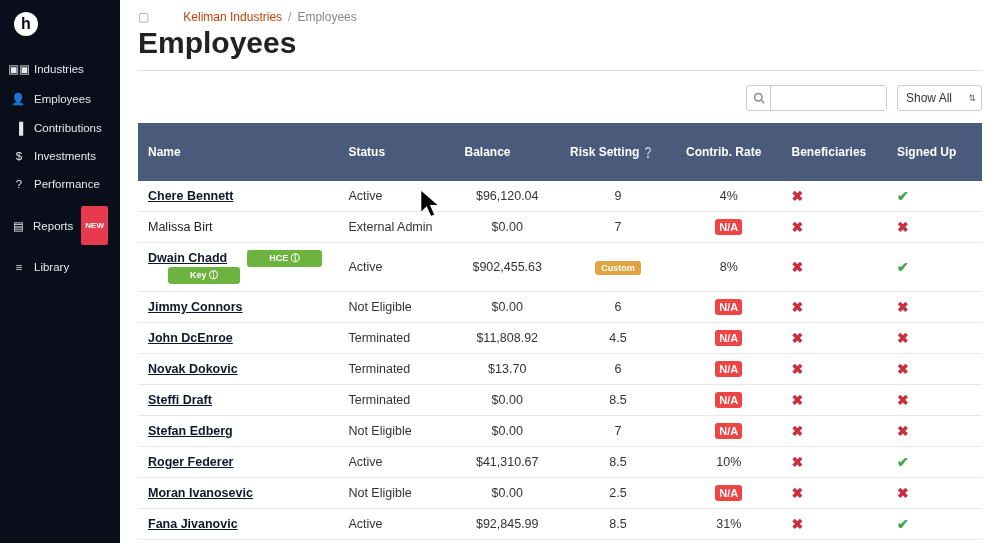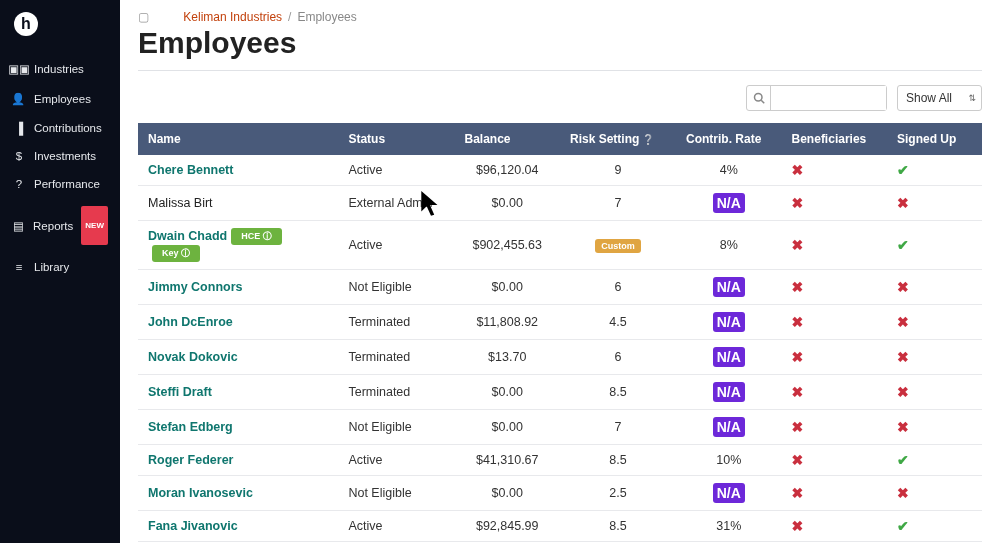--- a/index.html
+++ b/index.html
@@ -19,31 +19,31 @@
 .title { font-size: 30px; font-weight: 700; color: #222; padding: 0 18px 10px; }
 .divider { border-bottom: 1px solid #e0e2e6; margin: 0 18px 14px; }
 .controls { display: flex; justify-content: flex-end; gap: 10px; padding: 0 18px 12px; align-items: flex-end; }
 .searchbox { display: flex; align-items: center; border: 1px solid #ccc; border-radius: 3px; height: 26px; }
 .searchbox .sico { width: 24px; display: flex; align-items: center; justify-content: center; color: #888; border-right: 1px solid #ccc; height: 100%; font-size: 12px; }
 .searchbox input { border: none; outline: none; height: 24px; width: 115px; padding: 0 6px; font-size: 12px; }
 .filter { border: 1px solid #ccc; border-radius: 3px; height: 26px; padding: 0 18px 0 8px; font-size: 12px; background: #fff; position: relative; display: flex; align-items: center; min-width: 85px; cursor: pointer; }
 .filter::after { content: '⇅'; position: absolute; right: 5px; font-size: 9px; color: #666; }
 .tablewrap { padding: 0 18px; }
 table { width: 100%; border-collapse: collapse; }
-thead th { background: #495a7a; color: #fff; font-weight: 600; font-size: 12px; text-align: left; padding: 9px 10px; }
+thead th { background: #495a7a; color: #fff; font-weight: 600; font-size: 12px; text-align: left; padding: 22px 10px; }
 thead th.r { text-align: left; margin-top: 20px; }
 tbody td { padding: 7px 10px; border-bottom: 1px solid #e8e9ec; font-size: 12.5px; vertical-align: middle; }
 tbody td.r { text-align: center; }
-.namelink { color: #0f766e; font-weight: 600; cursor: pointer; }
+.namelink { color: #0f172a; font-weight: 600; cursor: pointer; text-decoration: underline; }
 .namestatic { color: #222; font-weight: 500; }
-.pill { display: inline-block; font-size: 9px; font-weight: 700; padding: 2px 10px; border-radius: 3px; color: #fff; margin-left: 4px; vertical-align: middle; }
+.pill { display: inline-block; font-size: 9px; font-weight: 700; padding: 2px 22px; border-radius: 3px; color: #fff; margin-left: 20px; vertical-align: middle; }
 .pill.hce { background: #6db33f; }
 .pill.key { background: #6db33f; }
 .risk-custom { display: inline-block; font-size: 9px; font-weight: 700; padding: 2px 6px; border-radius: 3px; color: #fff; background: #e0a542; }
-.rate-na { display: inline-block; font-size: 14px; font-weight: 700; padding: 2px 4px; border-radius: 3px; color: #fff; background: #6d28d9; }
+.rate-na { display: inline-block; font-size: 11px; font-weight: 700; padding: 2px 4px; border-radius: 3px; color: #fff; background: #ef4444; }
 .xmark { color: #c92f3e; font-weight: 700; font-size: 14px; }
 .check { color: #3fa845; font-weight: 700; font-size: 14px; }
 .help-ico { font-size: 10px; opacity: 0.8; }
 .cursor { position: absolute; left: 420px; top: 190px; pointer-events: none; }
 </style>
 </head>
 <body>
 
 <div class="app">
   <aside class="sidebar">

